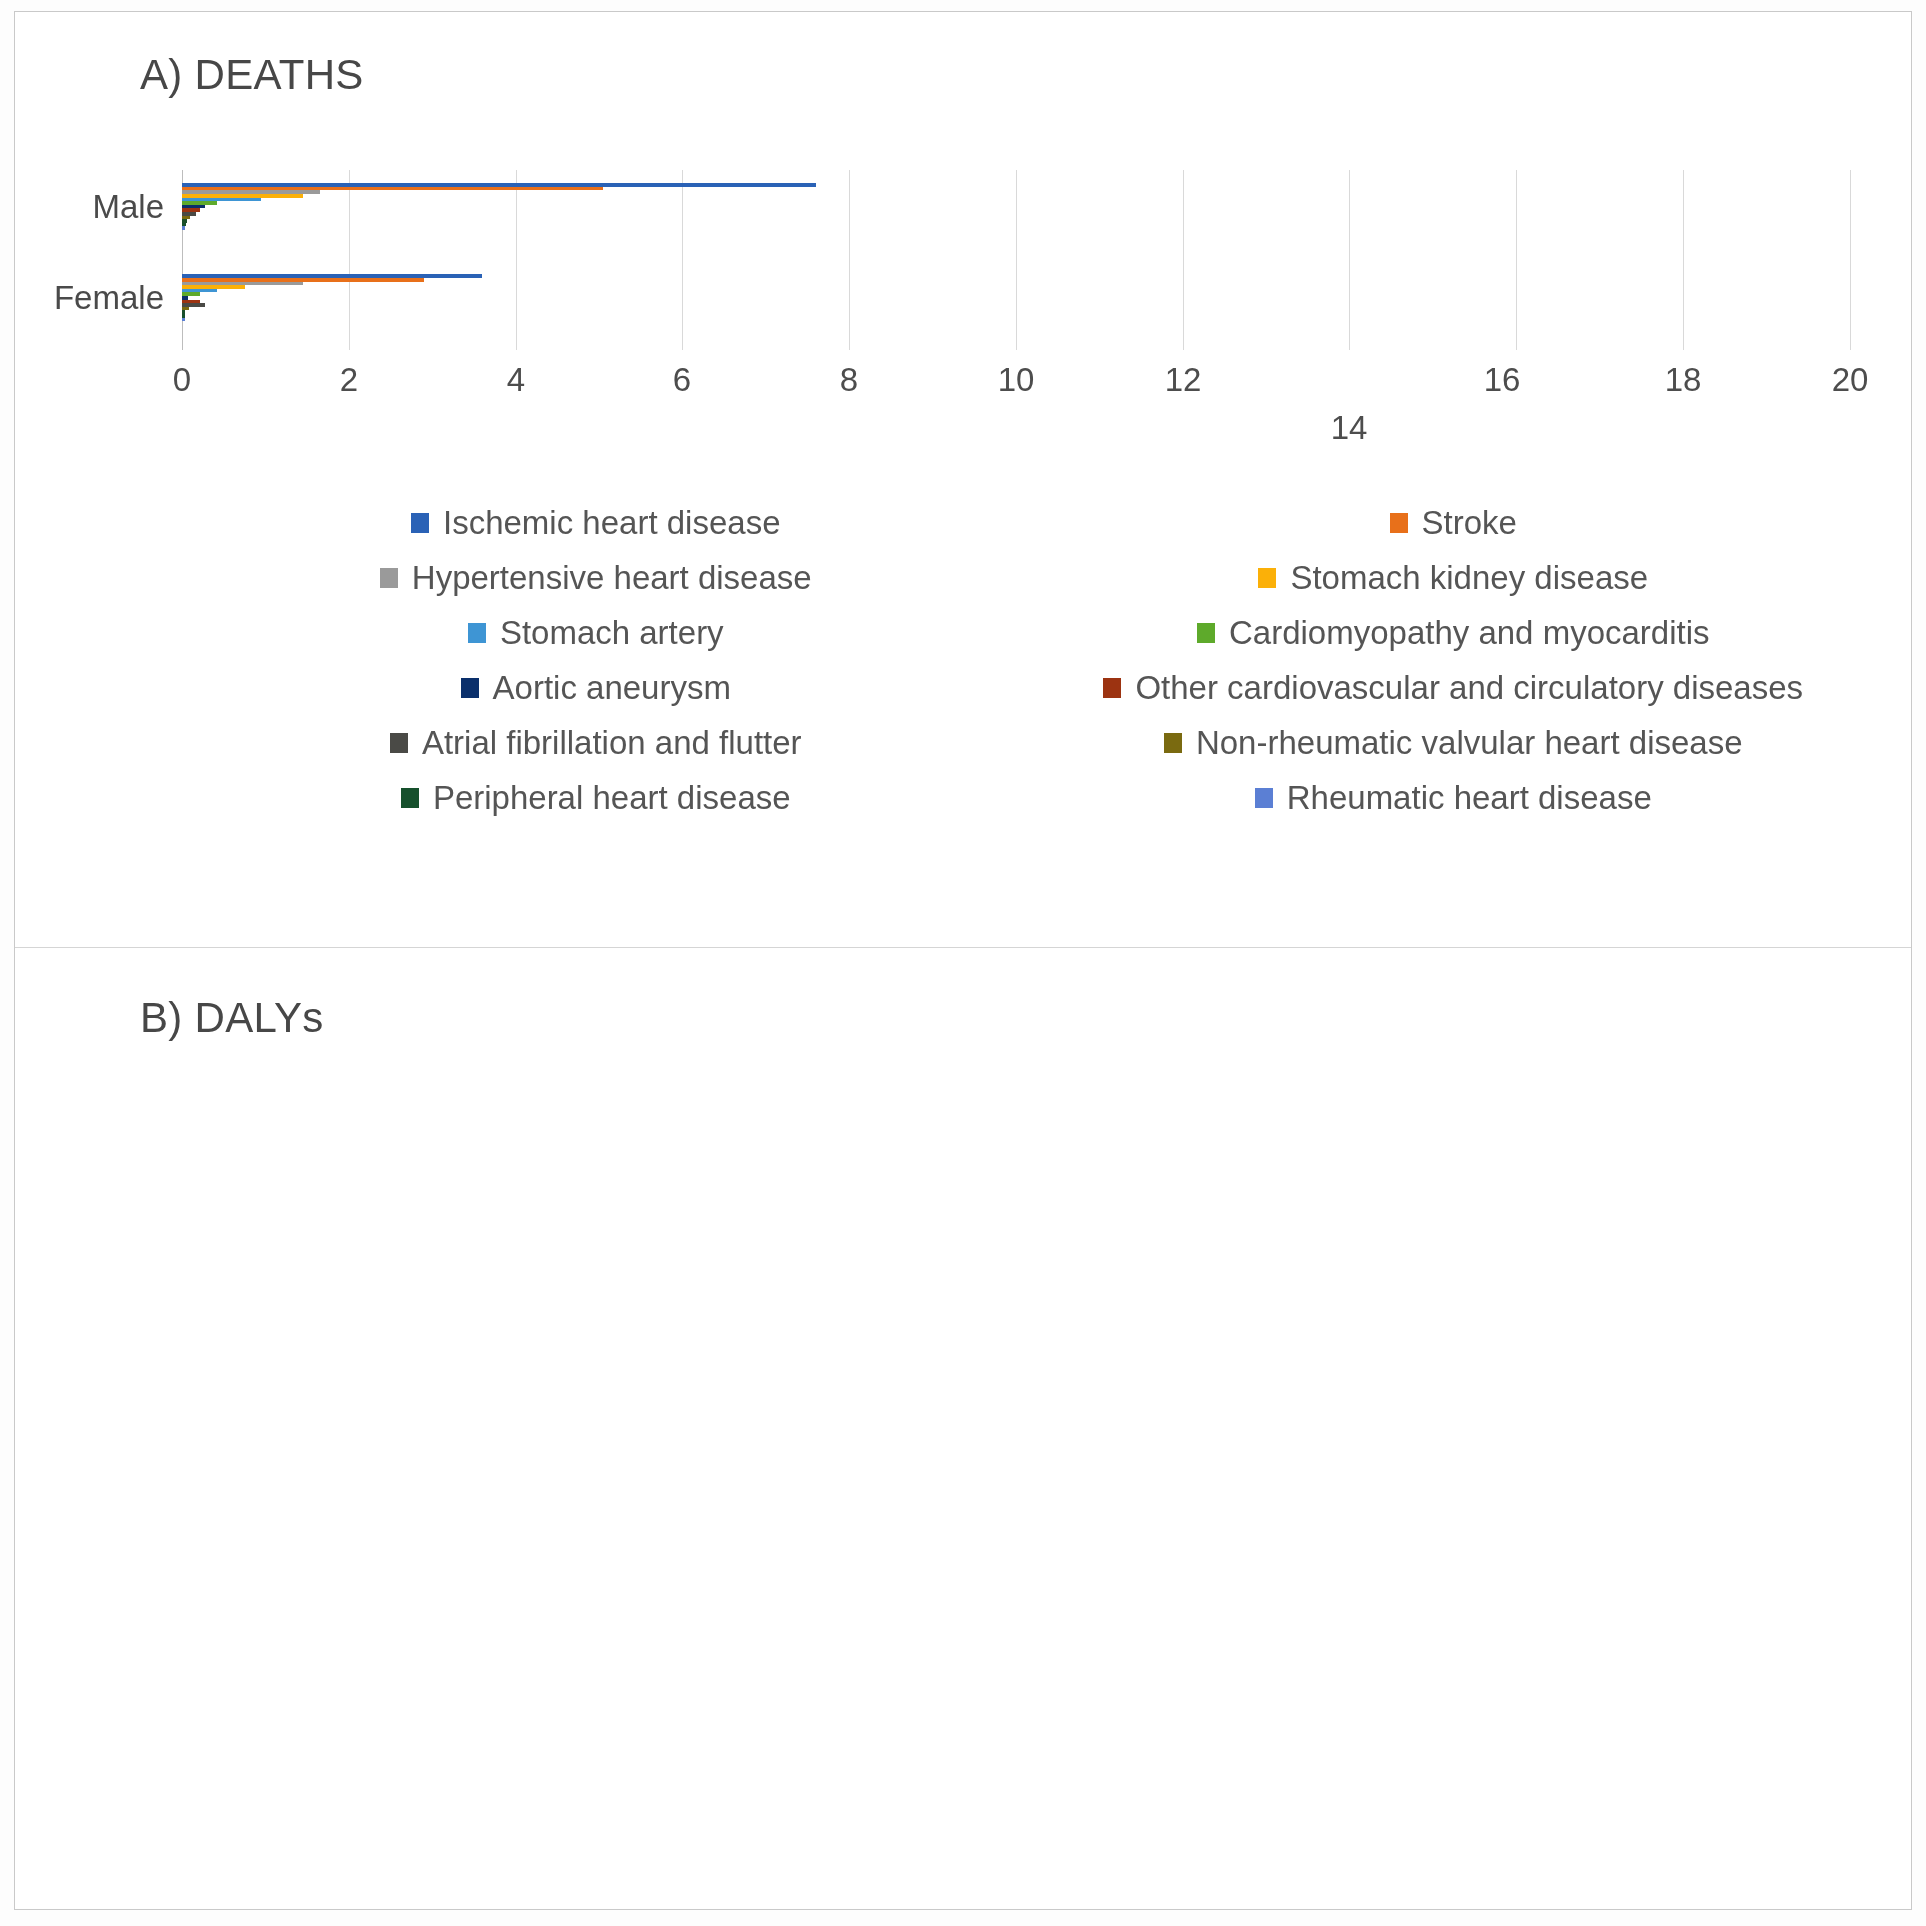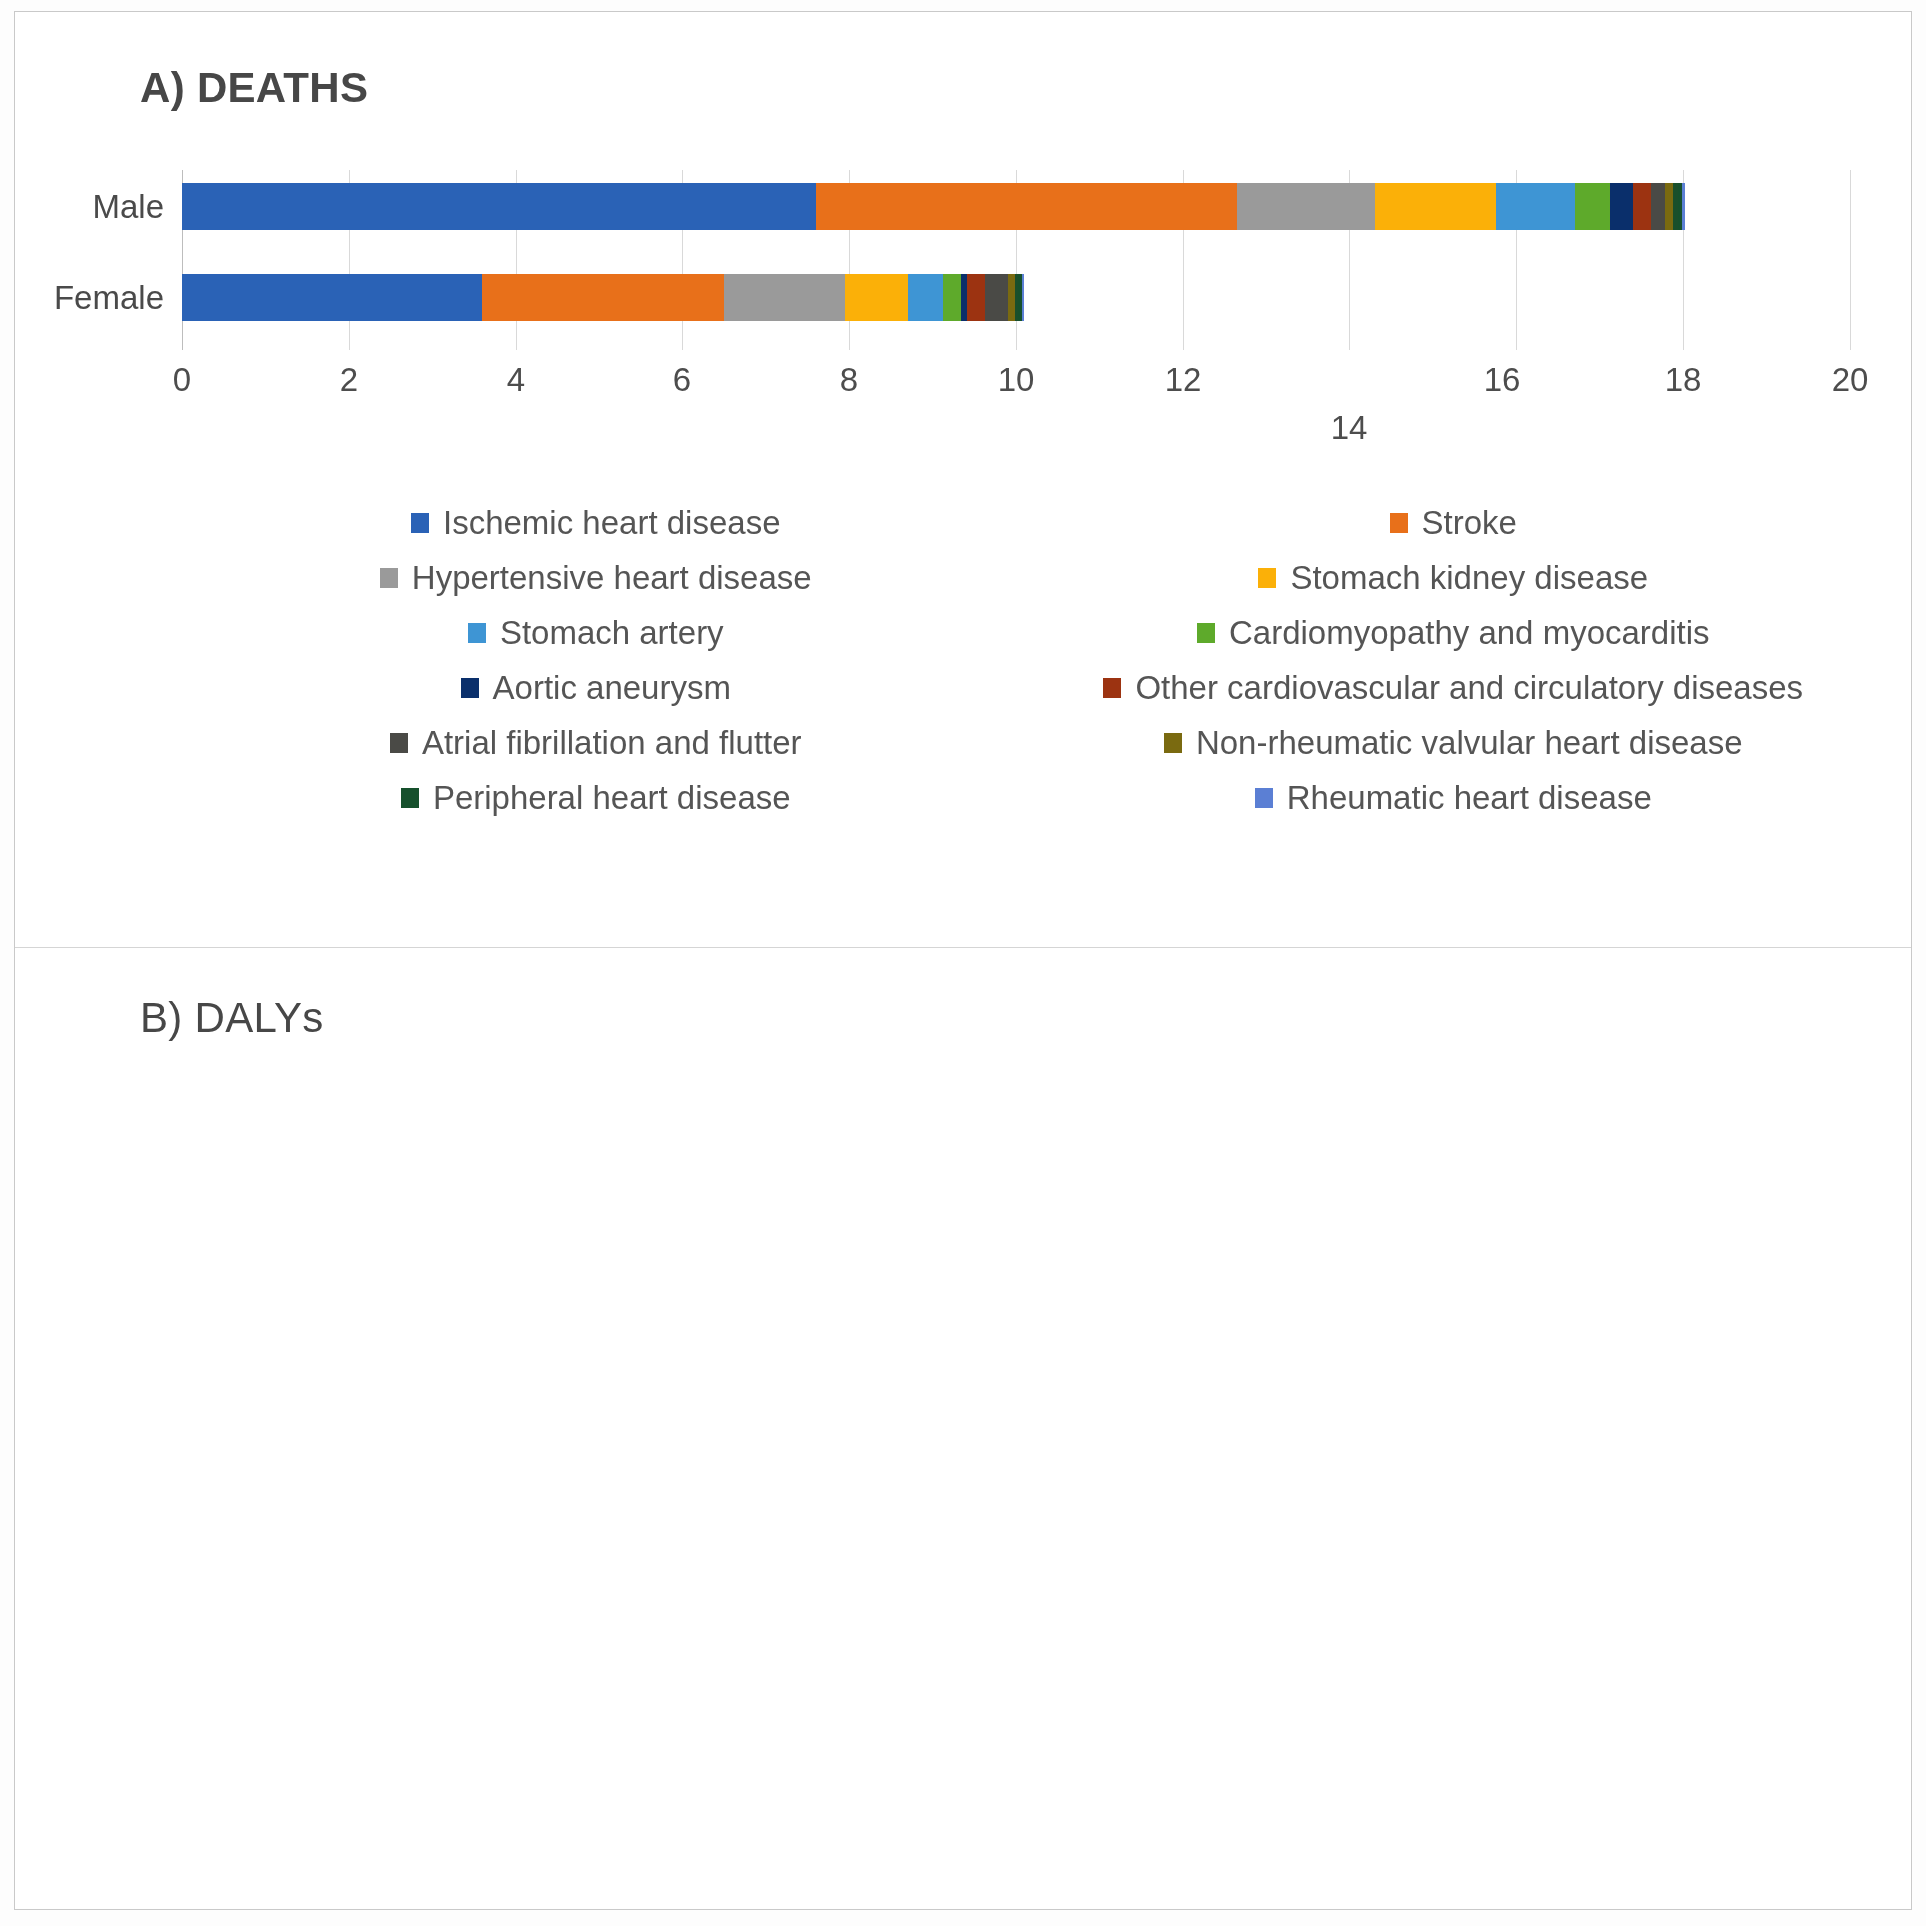--- a/index.html
+++ b/index.html
@@ -45,21 +45,21 @@
 
   .panel-title {
     font-size: 42px;
     font-weight: 400;
     color: #474747;
     letter-spacing: 0.3px;
     margin: 0;
     padding: 0;
     position: absolute;
   }
-  .panel-a .panel-title { left: 125px; top: 52px; font-weight: bold; }
+  .panel-a .panel-title { left: 125px; top: 39px; }
   .panel-b .panel-title { left: 125px; top: 46px; }
 
   
   .plot {
     position: absolute;
     box-sizing: border-box;
   }
   .plot-a { left: 167px; top: 158px; width: 1668px; height: 180px; }
 
   .gridline {
@@ -70,20 +70,21 @@
     background: #d9d9d9;
   }
   .gridline.axis-line { background: #bdbdbd; width: 1.3px; }
 
   .bar-row {
     position: absolute;
     left: 0;
     height: 47px;
     display: flex;
     align-items: stretch;
+    flex-direction: column;
   }
   .plot-a .row-male   { top: 12.7px; }
   .plot-a .row-female { top: 104px; }
 
   .seg { height: 100%; }
 
   .cat-label {
     position: absolute;
     right: 100%;
     margin-right: 18px;

